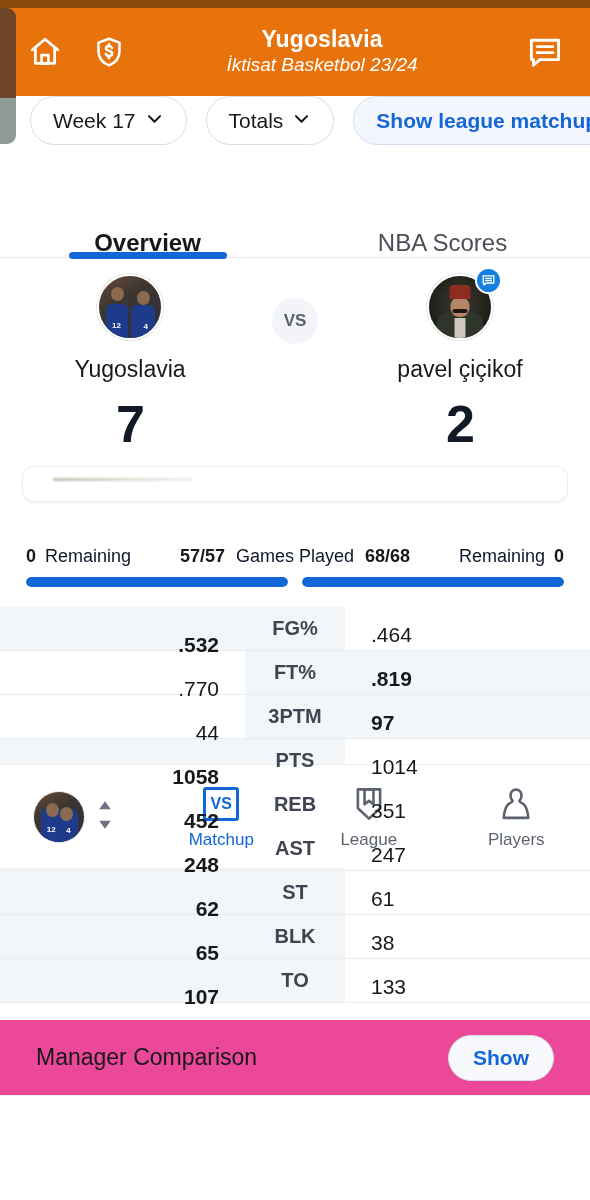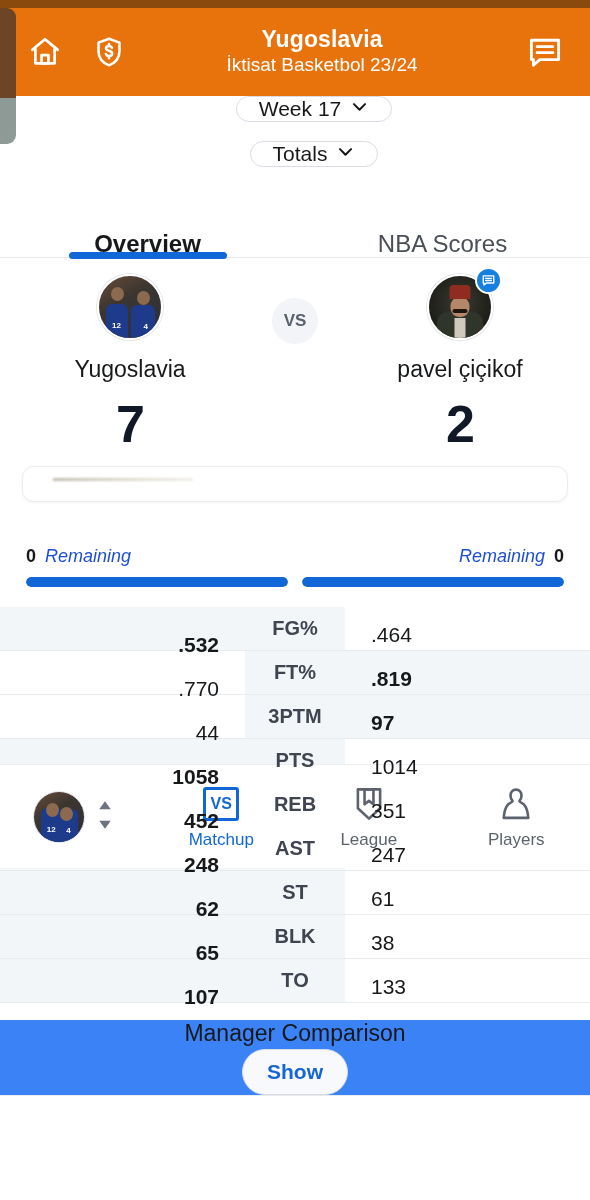--- a/index.html
+++ b/index.html
@@ -27,27 +27,27 @@
     background: #e8730c; display: flex; align-items: center; padding: 0 22px;
   }
   .hdr-icon { width: 46px; height: 46px; display: flex; align-items: center; justify-content: center; }
   .hdr-icon svg { display: block; }
   .hdr-spacer { width: 18px; }
   .hdr-titles { flex: 1; text-align: center; padding-right: 10px; }
   .hdr-title {
     font-size: 23px; font-weight: bold; color: #ffffff; line-height: 1.18;
     letter-spacing: .1px;
   }
-  .hdr-sub { font-size: 19px; color: #ffffff; line-height: 1.3; }
+  .hdr-sub { font-size: 19px; color: #ffffff; line-height: 1.3; font-style: italic; }
 
   
   .filters {
     position: absolute; top: 96px; left: 0; width: 590px; height: 74px;
-    display: flex; align-items: center; gap: 19px; padding-left: 38px;
-    background: #fff; overflow: hidden; flex-direction: column;
+    display: flex; align-items: flex-start; gap: 19px; padding-left: 30px;
+    background: #fff; overflow: hidden;
   }
   .chip {
     display: inline-flex; align-items: center; gap: 9px;
     height: 49px; padding: 0 22px;
     border: 1px solid #d9dde3; border-radius: 25px;
     background: #fff; font-size: 21px; color: #17181a; white-space: nowrap;
   }
   .chip .caret { display: block; }
   .chip-link {
     height: 49px; padding: 0 22px; display: inline-flex; align-items: center;
@@ -55,21 +55,21 @@
     color: #1565d8; font-size: 21px; font-weight: bold; white-space: nowrap;
     flex: 0 0 auto;
   }
 
   
   .tabs {
     position: absolute; top: 185px; left: 0; width: 590px; height: 73px;
     display: flex; border-bottom: 1px solid #e7e9ec; background: #fff;
   }
   .tab {
-    flex: 1; display: flex; align-items: center; justify-content: center;
+    flex: 1; display: flex; align-items: flex-end; justify-content: center;
     position: relative; padding-top: 5px; margin-top: 40px;
   }
   .tab-label { font-size: 24px; color: #4a4f57; }
   .tab.active .tab-label { color: #17181a; font-weight: bold; }
   .tab .underline {
     position: absolute; bottom: -2px; left: 50%; transform: translateX(-50%);
     width: 158px; height: 7px; border-radius: 4px; background: #1166d8; display: none;
   }
   .tab.active .underline { display: block; }
 
@@ -151,21 +151,21 @@
   }
 
   
   .progress-block { position: absolute; top: 546px; left: 0; width: 590px; height: 52px; }
   .progress-labels {
     display: flex; align-items: baseline; justify-content: space-between;
     padding: 0 26px; font-size: 18px;
   }
   .pl-left, .pl-right { display: flex; align-items: baseline; gap: 9px; }
   .pl-strong { color: #17181a; font-weight: bold; }
-  .pl-muted { color: #1d4ed8; font-style: italic; }
+  .pl-muted { color: #0f172a; }
   .pl-center { display: flex; align-items: baseline; gap: 11px; }
   .bars { display: flex; gap: 14px; padding: 10px 26px 0; }
   .bar { flex: 1; height: 10px; border-radius: 5px; background: #e7e9ec; overflow: hidden; }
   .bar-fill { height: 100%; border-radius: 5px; background: #1166d8; }
 
   
   .stats { position: absolute; top: 607px; left: 0; width: 590px; }
   .srow {
     position: relative; height: 44px; display: flex; align-items: center;
     border-bottom: 1px solid #e9ecef;
@@ -176,21 +176,21 @@
   .s-left, .s-label, .s-right { position: relative; z-index: 2; }
   .s-left { width: 245px; text-align: right; padding-right: 26px; font-size: 21px; color: #17181a; margin-top: 32px; }
   .s-label { width: 100px; text-align: center; font-size: 20px; color: #3f4450; font-weight: bold; }
   .s-right { flex: 1; padding-left: 26px; font-size: 21px; color: #17181a; margin-top: 12px; }
   .bold { font-weight: bold; }
 
   
   .mgr {
     position: absolute; top: 1020px; left: 0; width: 590px; height: 76px;
     display: flex; align-items: center; justify-content: space-between;
-    padding: 0 20px; border-bottom: 1px solid #e9ecef; background: #3b82f6; flex-direction: column;
+    padding: 0 36px; border-bottom: 1px solid #e9ecef; background: #ec4899;
   }
   .mgr-title { font-size: 23px; color: #17181a; }
   .mgr-btn {
     height: 46px; padding: 0 24px; display: inline-flex; align-items: center;
     border: 1px solid #d9dde3; border-radius: 23px; background: #f7f9fc;
     color: #1565d8; font-size: 21px; font-weight: bold;
   }
 
   
   .bottomnav {
@@ -324,20 +324,25 @@
   <div class="partial-card">
     <div class="ghost-line"></div>
   </div>
 
   <div class="progress-block">
     <div class="progress-labels">
       <div class="pl-left">
         <span class="pl-strong">0</span>
         <span class="pl-muted">Remaining</span>
       </div>
+      <div class="pl-center">
+        <span class="pl-strong">57/57</span>
+        <span class="pl-muted">Games Played</span>
+        <span class="pl-strong">68/68</span>
+      </div>
       <div class="pl-right">
         <span class="pl-muted">Remaining</span>
         <span class="pl-strong">0</span>
       </div>
     </div>
     <div class="bars">
       <div class="bar">
         <div class="bar-fill" id="bar-left" style="width: 100%;"></div>
       </div>
       <div class="bar">

